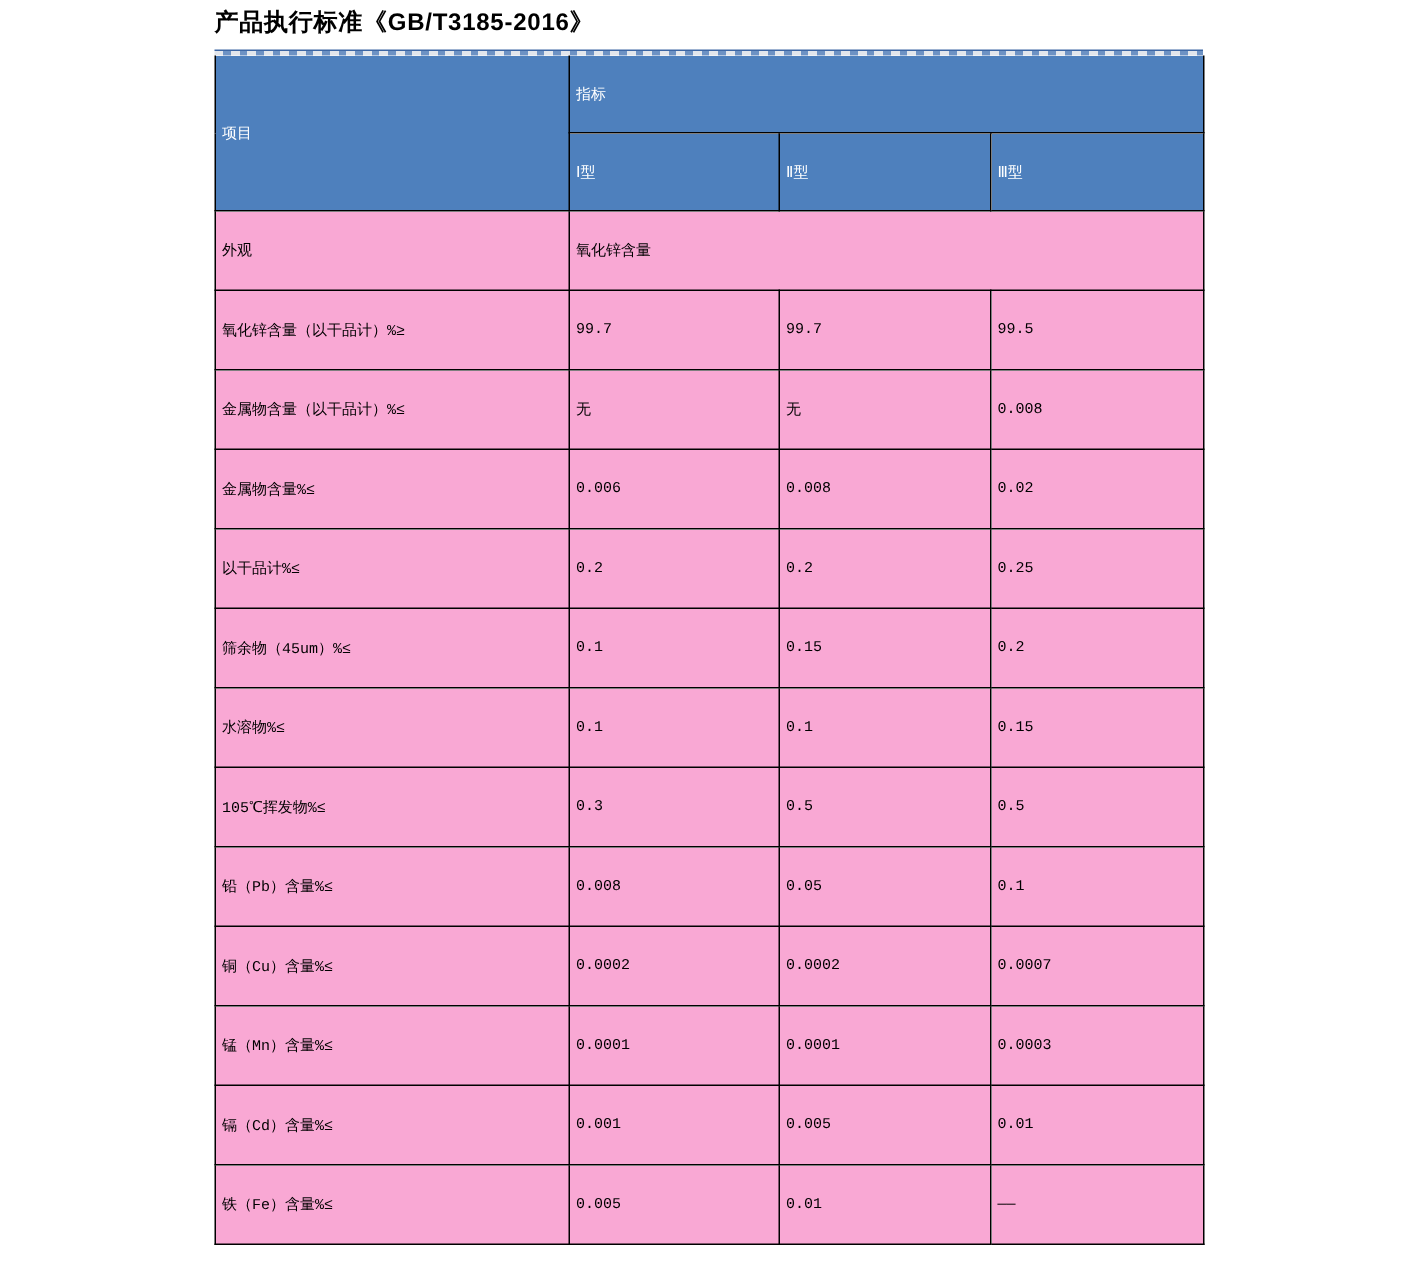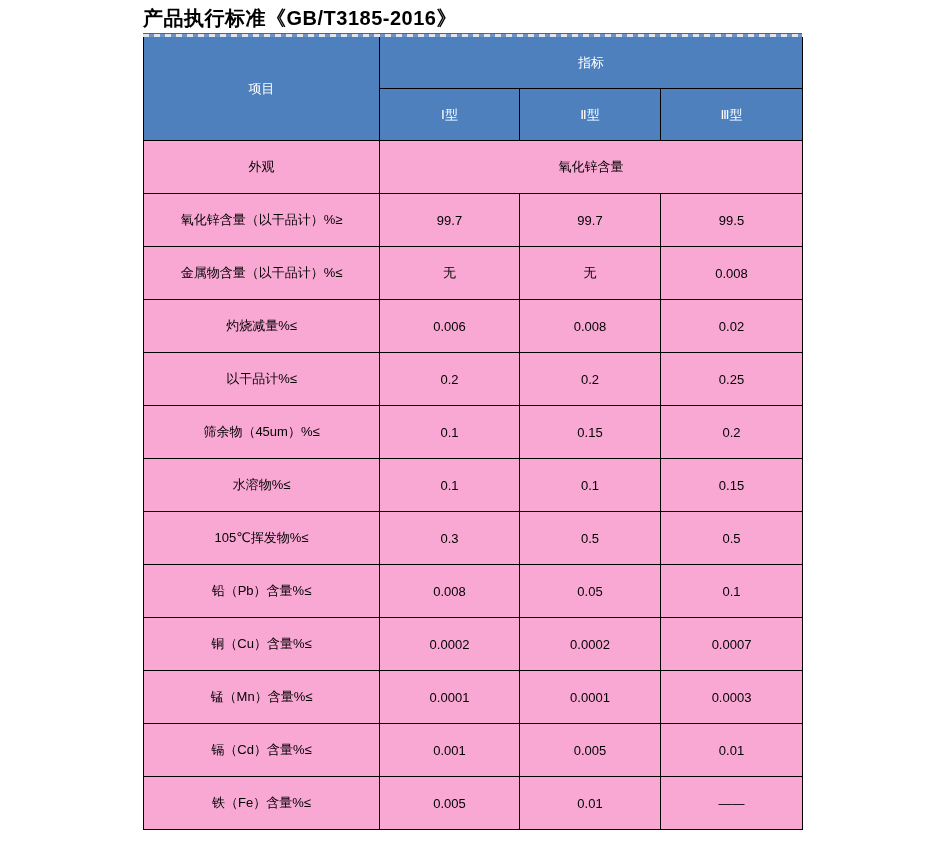--- a/index.html
+++ b/index.html
@@ -9,21 +9,21 @@
     height: 847px;
     background: #ffffff;
     font-family: "Liberation Sans", "DejaVu Sans", sans-serif;
     color: #000000;
     overflow: hidden;
   }
   .title {
     position: absolute;
     left: 143px;
     top: 5px;
-    font-size: 20px;
+    font-size: 16px;
     font-weight: bold;
     color: #000000;
     letter-spacing: 0.5px;
     white-space: nowrap;
   }
   .table-wrap {
     position: absolute;
     left: 143px;
     top: 33px;
     width: 659px;
@@ -35,25 +35,26 @@
       #6d92c4 6px, #6d92c4 11px);
     border-top: 1px solid #3c66a4;
   }
   table.spec {
     width: 659px;
     border-collapse: collapse;
     table-layout: fixed;
   }
   table.spec th, table.spec td {
     border: 1px solid #000000;
-    text-align: center;
+    text-align: left;
     vertical-align: middle;
-    font-size: 13px;
+    font-size: 10px;
     padding: 0 4px;
     overflow: hidden;
+    font-family: Liberation Mono, monospace;
   }
   table.spec thead th {
     background: #4e80bd;
     color: #ffffff;
     font-weight: normal;
     border-top: none;
     height: 51px;
   }
   table.spec tbody td {
     height: 52px;
@@ -104,21 +105,21 @@
     <td>99.7</td>
     <td>99.5</td>
   </tr>
           <tr>
     <td>金属物含量（以干品计）%≤</td>
     <td>无</td>
     <td>无</td>
     <td>0.008</td>
   </tr>
           <tr>
-    <td>灼烧减量%≤</td>
+    <td>金属物含量%≤</td>
     <td>0.006</td>
     <td>0.008</td>
     <td>0.02</td>
   </tr>
           <tr>
     <td>以干品计%≤</td>
     <td>0.2</td>
     <td>0.2</td>
     <td>0.25</td>
   </tr>

